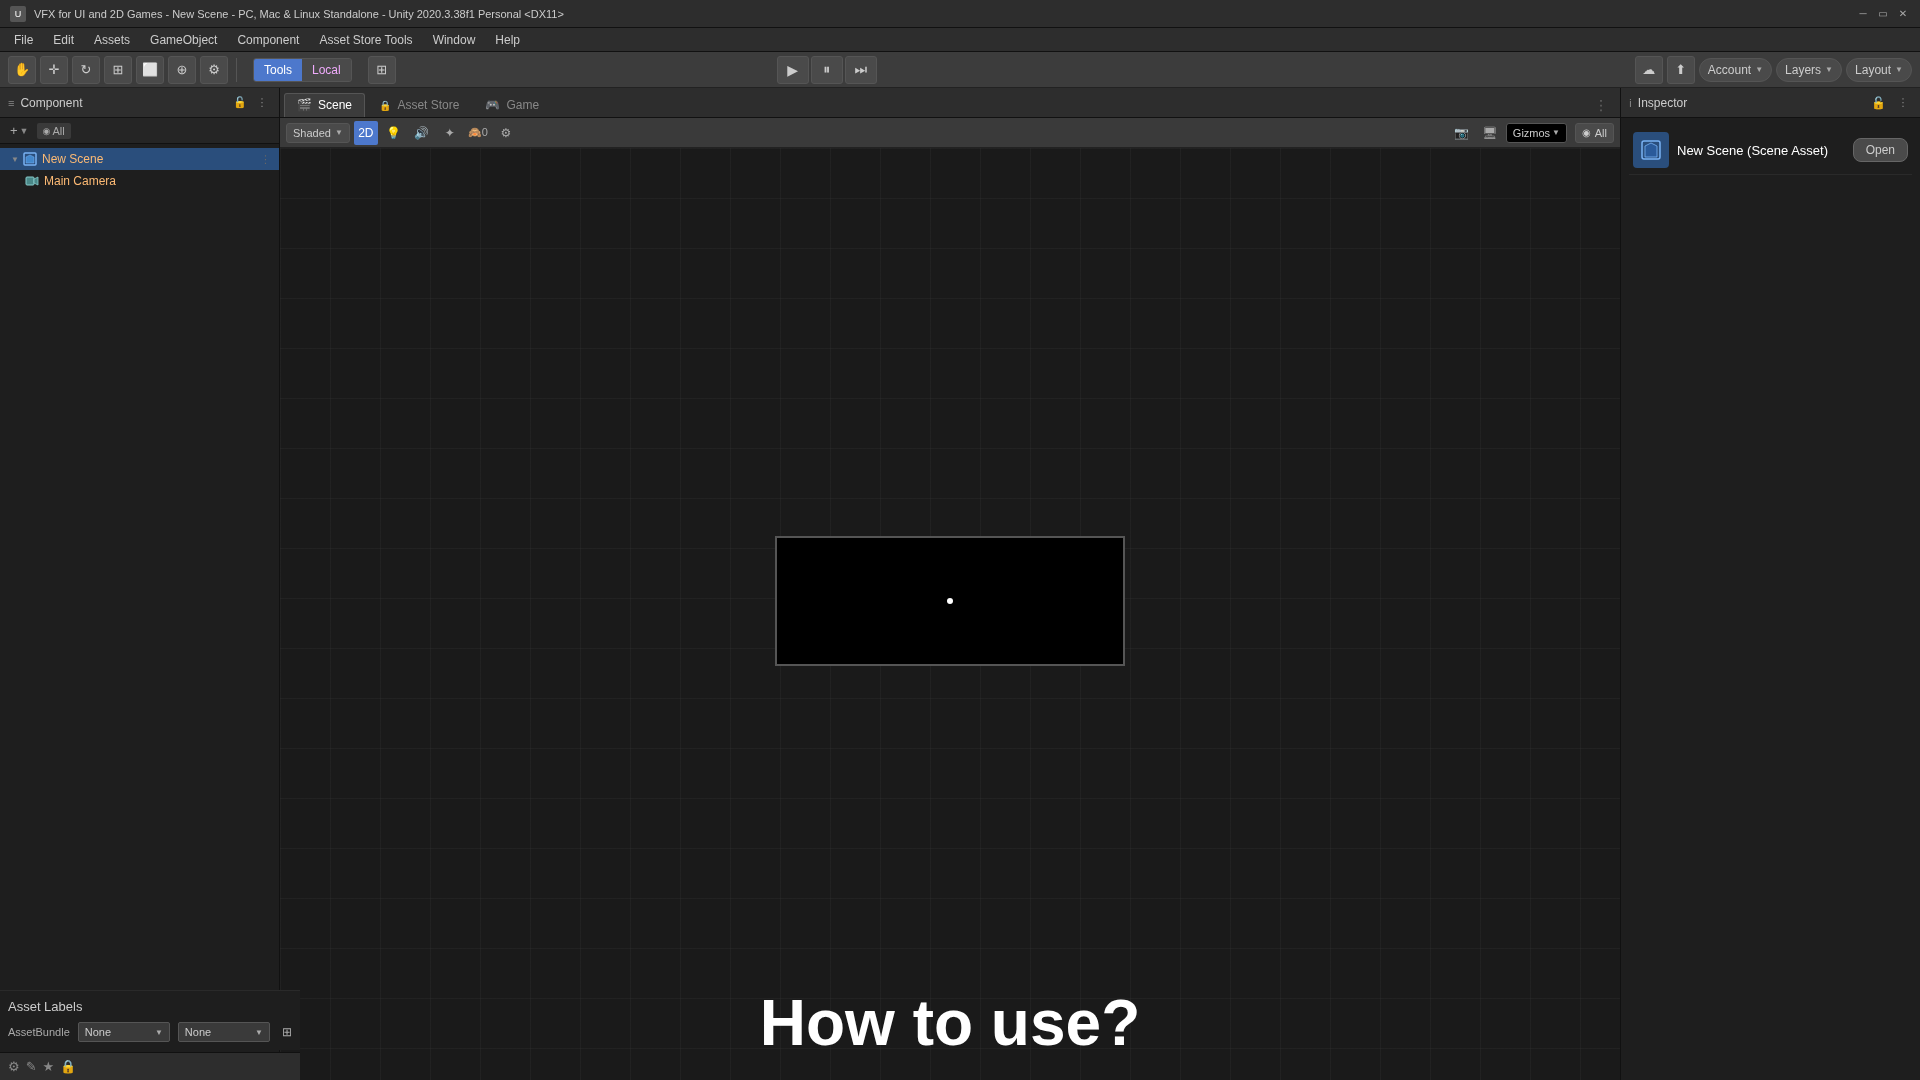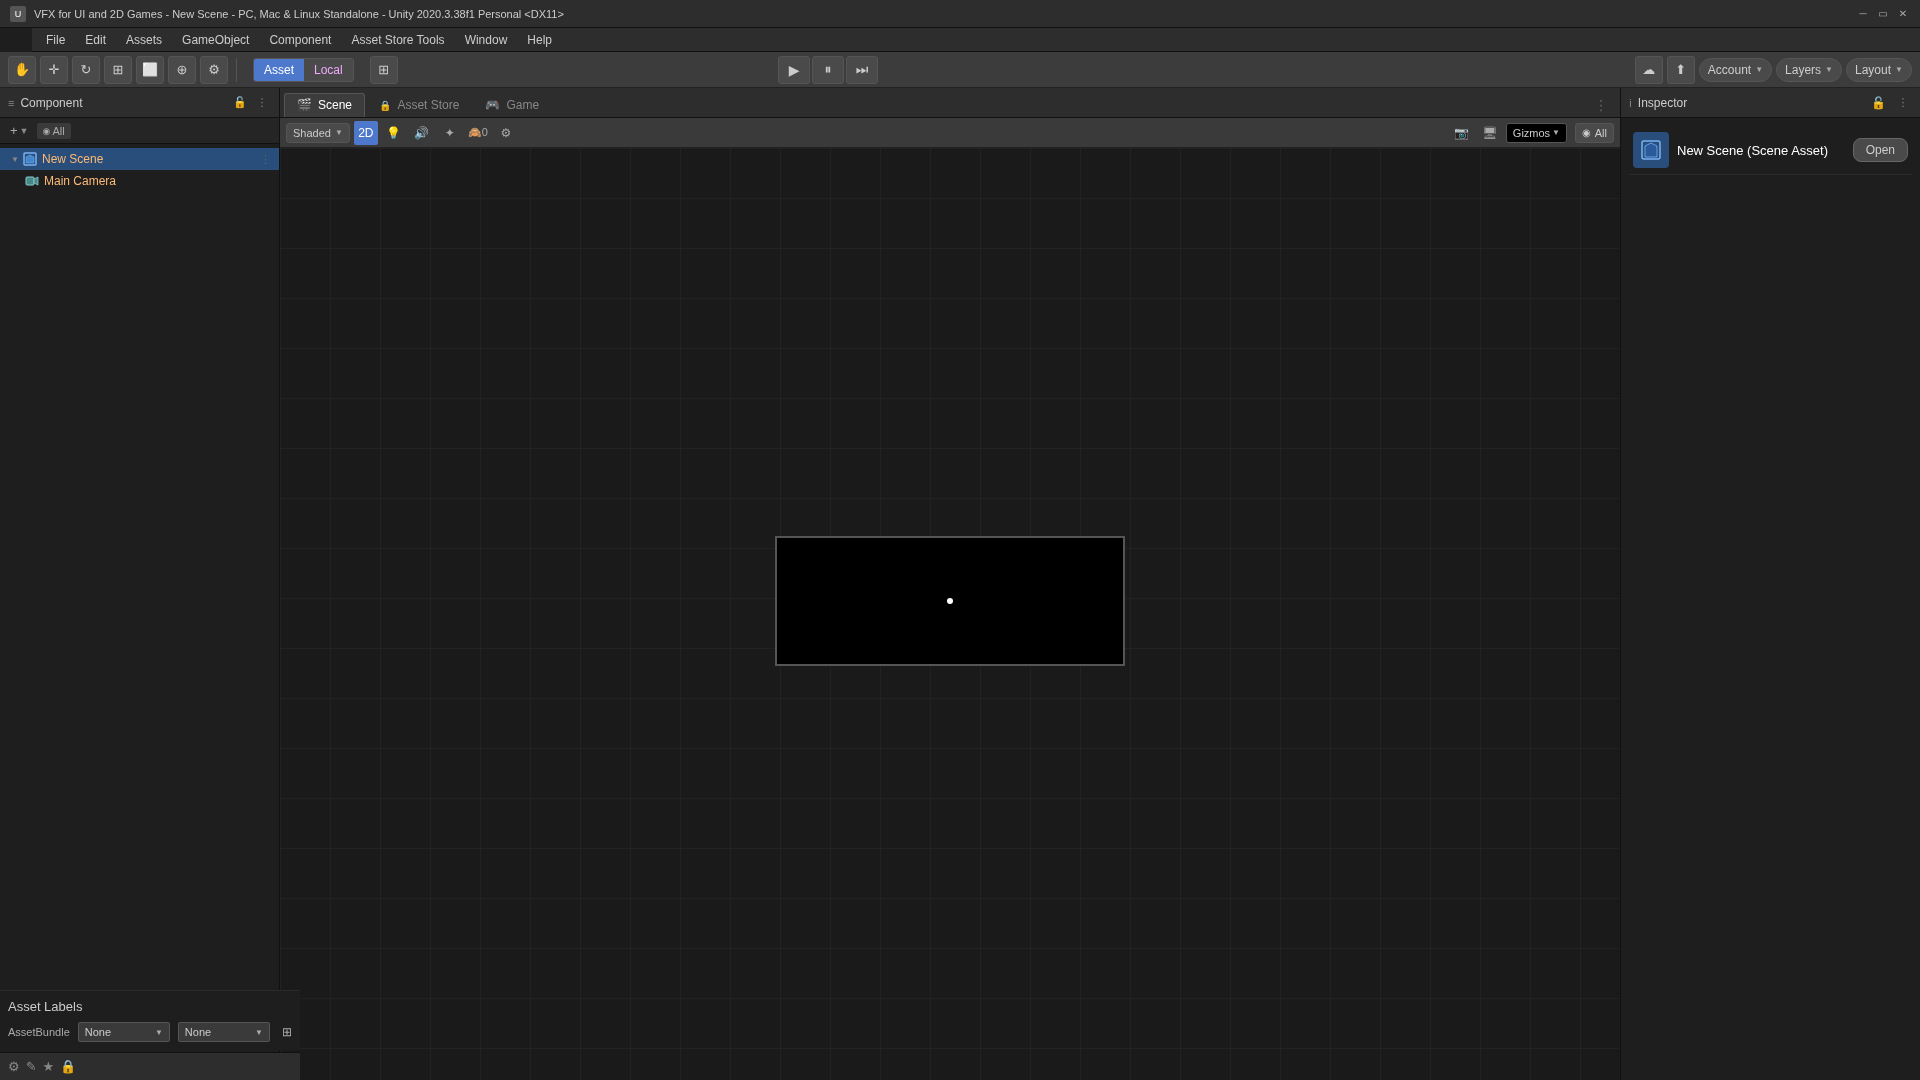--- a/index.html
+++ b/index.html
@@ -45,21 +45,20 @@
 
     
     #menubar {
       height: 24px;
       background: #2d2d2d;
       display: flex;
       align-items: center;
       padding: 0 6px;
       border-bottom: 1px solid #111;
       gap: 4px;
-      margin-left: 32px;
     }
     .menu-item {
       padding: 2px 8px;
       font-size: 12px;
       color: #ccc;
       cursor: pointer;
       border-radius: 2px;
     }
 
     
@@ -485,21 +484,21 @@
 <div id="toolbar">
   <div class="tool-btn">✋</div>
   <div class="tool-btn">✛</div>
   <div class="tool-btn">↻</div>
   <div class="tool-btn">⊞</div>
   <div class="tool-btn">⬜</div>
   <div class="tool-btn">⊕</div>
   <div class="tool-btn">⚙</div>
   <div class="tool-separator"></div>
   <div class="pivot-local-group">
-    <div class="pivot-btn active">Asset</div>
+    <div class="pivot-btn active">Tools</div>
     <div class="pivot-btn">Local</div>
   </div>
   <div style="width:8px"></div>
   <div class="tool-btn">⊞</div>
 
   <div class="play-controls">
     <div class="play-btn">▶</div>
     <div class="play-btn">⏸</div>
     <div class="play-btn">⏭</div>
   </div>
@@ -606,20 +605,21 @@
           <span style="font-size:10px">◉</span>
           <span>All</span>
         </div>
       </div>
     </div>
     <div id="scene-view">
       <div class="scene-grid"></div>
       <div class="camera-rect">
         <div class="camera-dot"></div>
       </div>
+      <div class="scene-big-text">How to use?</div>
     </div>
   </div>
 
   <div id="inspector-panel">
     <div class="inspector-header">
       <span style="font-size:11px;color:#888">ℹ</span>
       <span class="panel-title">Inspector</span>
       <div class="inspector-lock-btn">🔓</div>
       <div class="header-icon-btn">⋮</div>
     </div>

